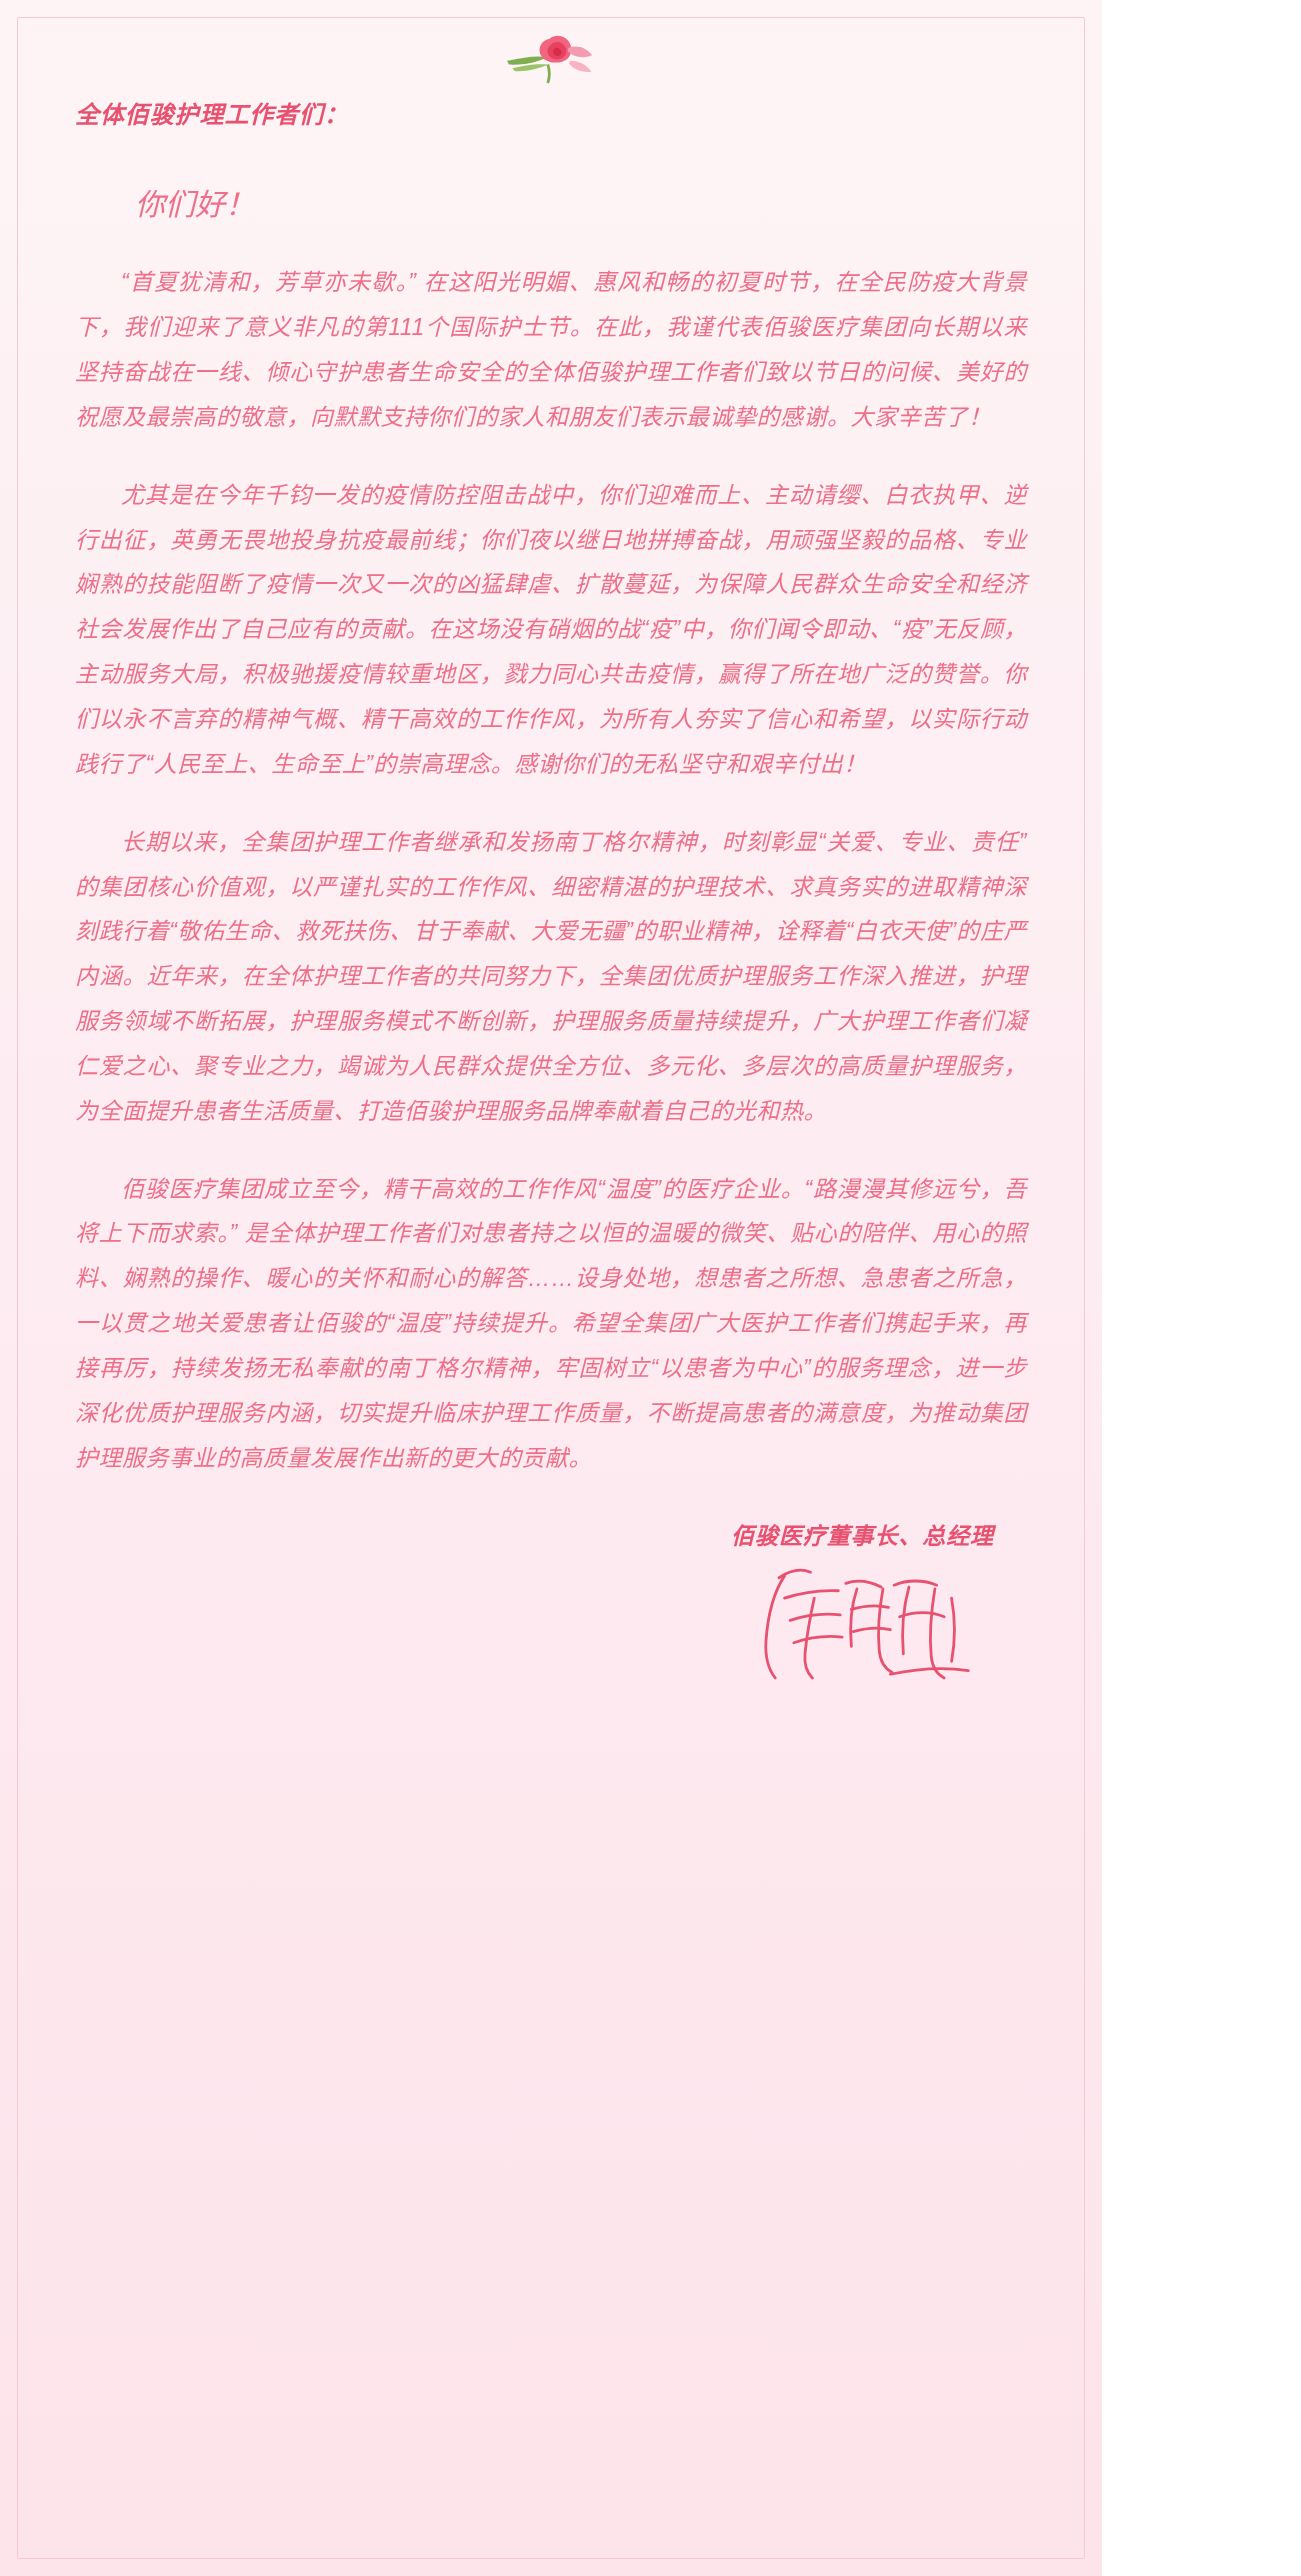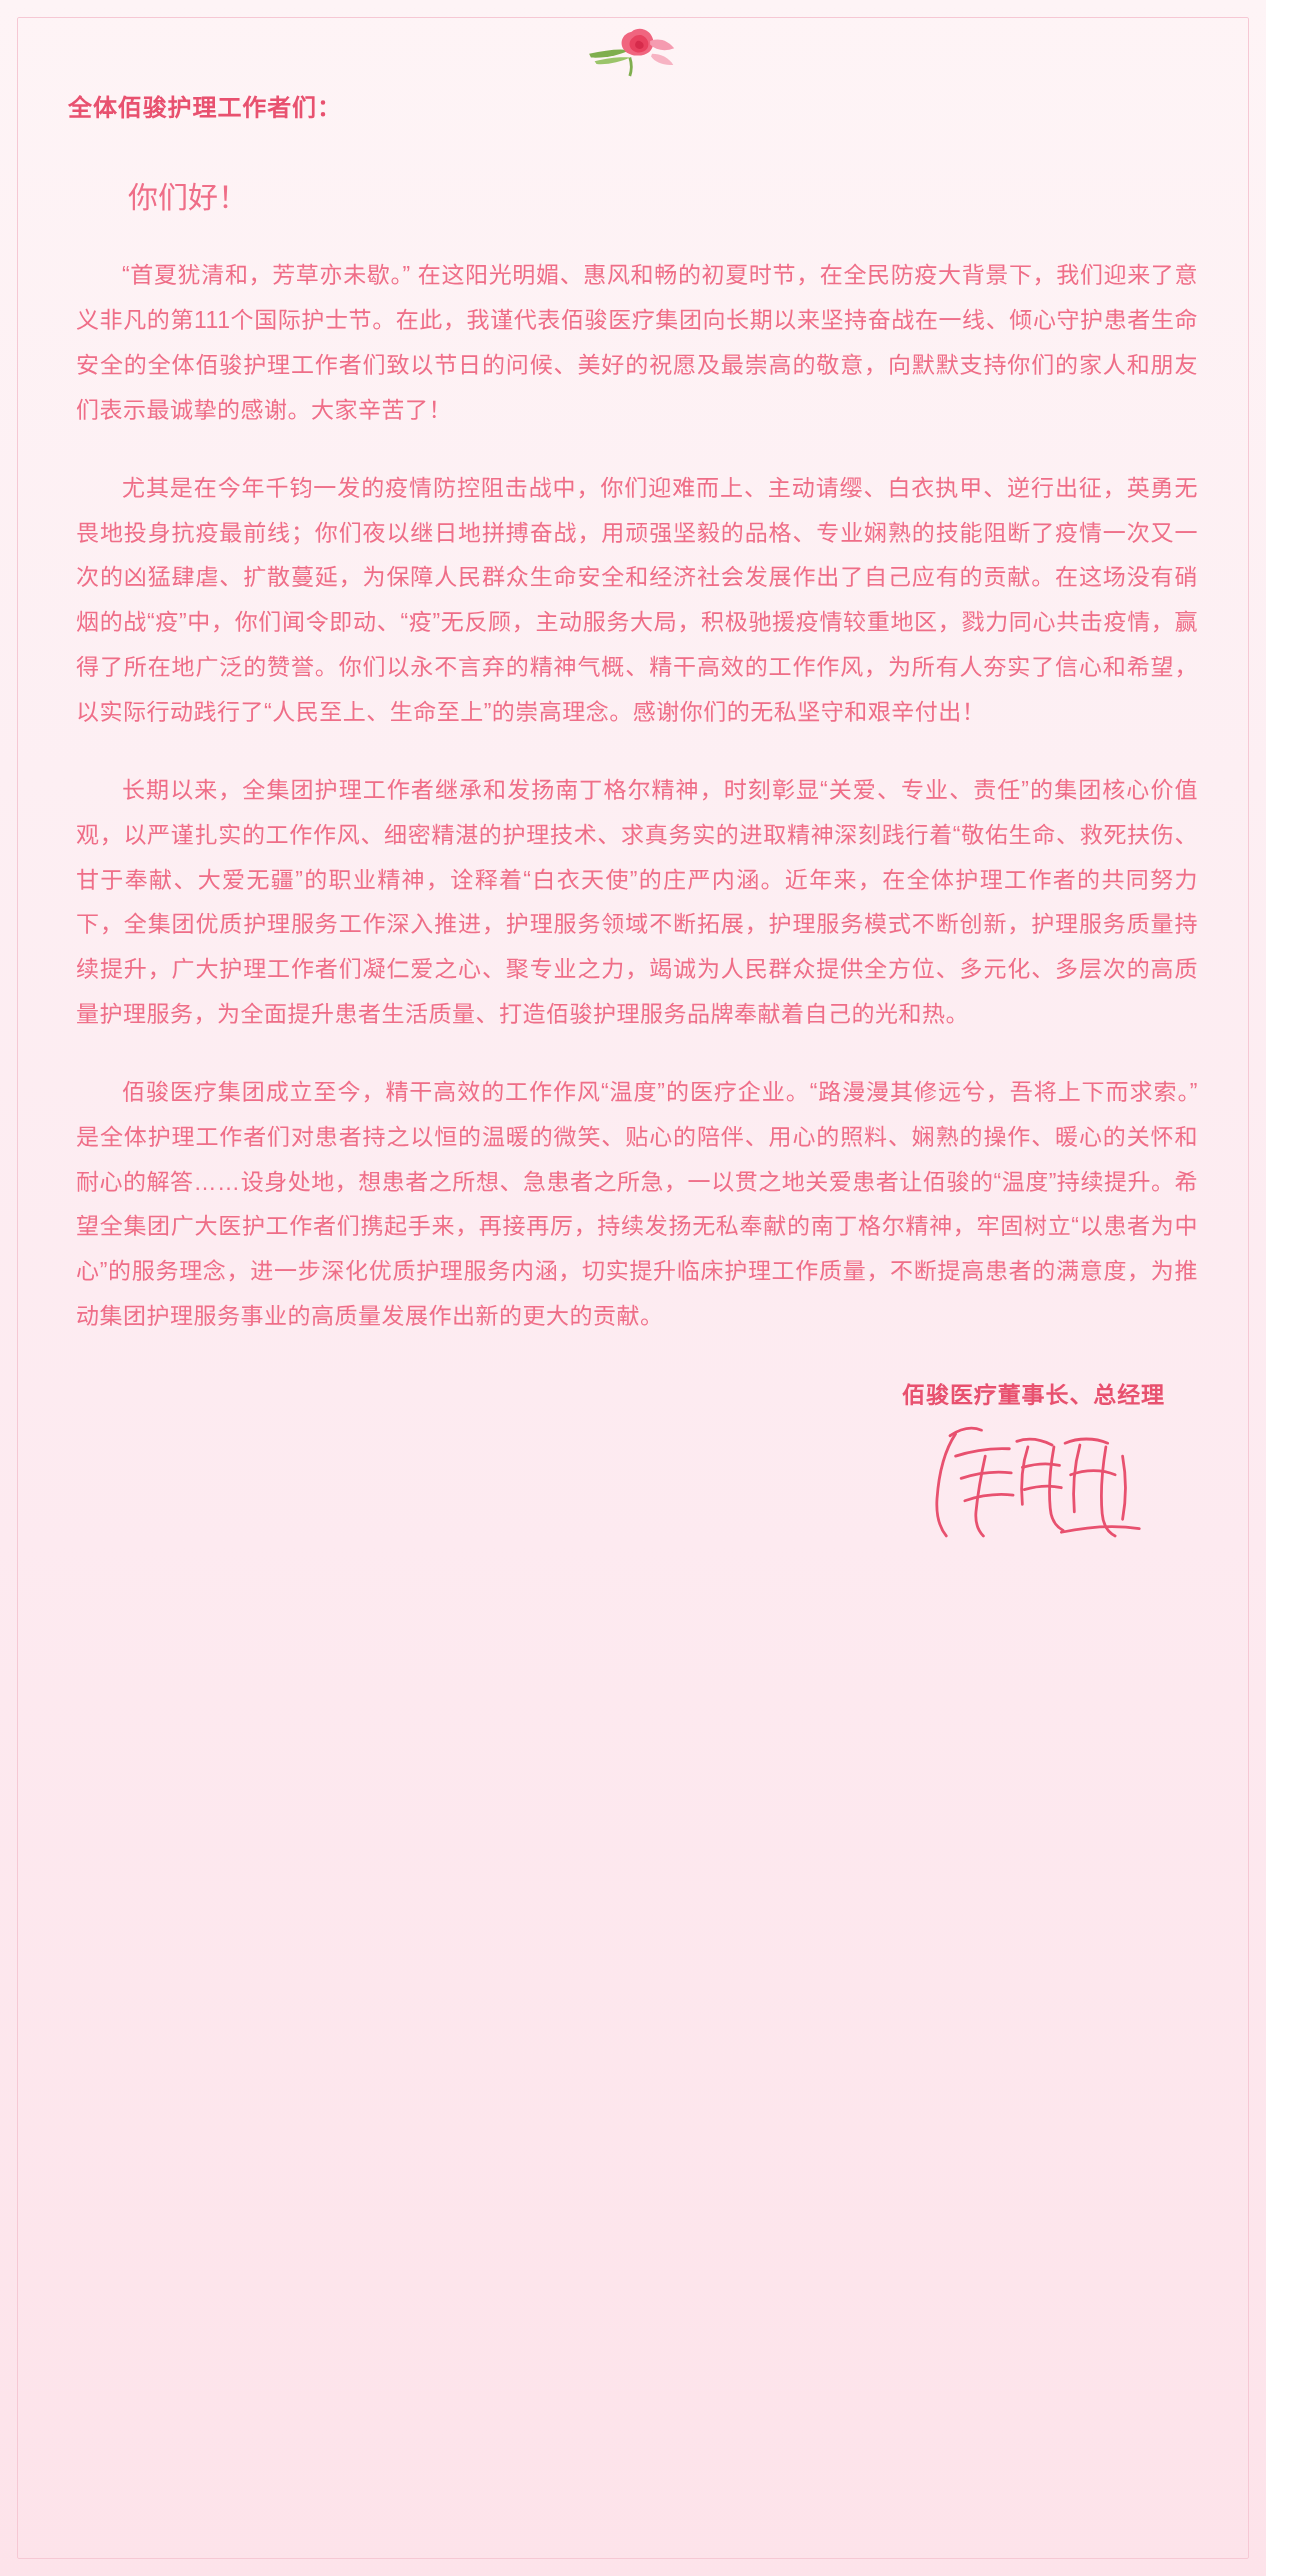--- a/index.html
+++ b/index.html
@@ -6,26 +6,27 @@
     margin: 0;
     padding: 0;
     background: #ffffff;
   }
   body {
     width: 1302px;
     font-family: "Liberation Sans", "DejaVu Sans", sans-serif;
   }
   .page {
     position: relative;
-    width: 1266px;
+    width: 1102px;
     min-height: 2576px;
     background: linear-gradient(180deg, #fef4f6 0%, #fdeff3 30%, #fdeaf0 60%, #fde3ea 100%);
     box-sizing: border-box;
-    padding: 1px;
+    padding: 8px;
     overflow: hidden;
+    font-style: italic;
   }
   .page-border {
     position: absolute;
     left: 16.7px;
     top: 16.7px;
     right: 16.7px;
     bottom: 16.7px;
     border: 1.9px solid #f6c8d4;
     border-radius: 1.9px;
     pointer-events: none;
@@ -59,21 +60,21 @@
     font-size: 30px;
     color: #ef6e88;
     margin: 0 0 30px 0;
     text-indent: 2em;
     line-height: 1.7;
   }
   p.para {
     font-size: 23px;
     color: #ef6e88;
     line-height: 1.95;
-    margin: 0 0 33px 8px;
+    margin: 0 0 33px 0;
     text-indent: 2em;
     text-align: justify;
     letter-spacing: 0.5px;
   }
   p.closing {
     font-size: 23px;
     color: #ef6e88;
     line-height: 1.95;
     margin: 43px 0 56px 0;
     text-indent: 2em;

